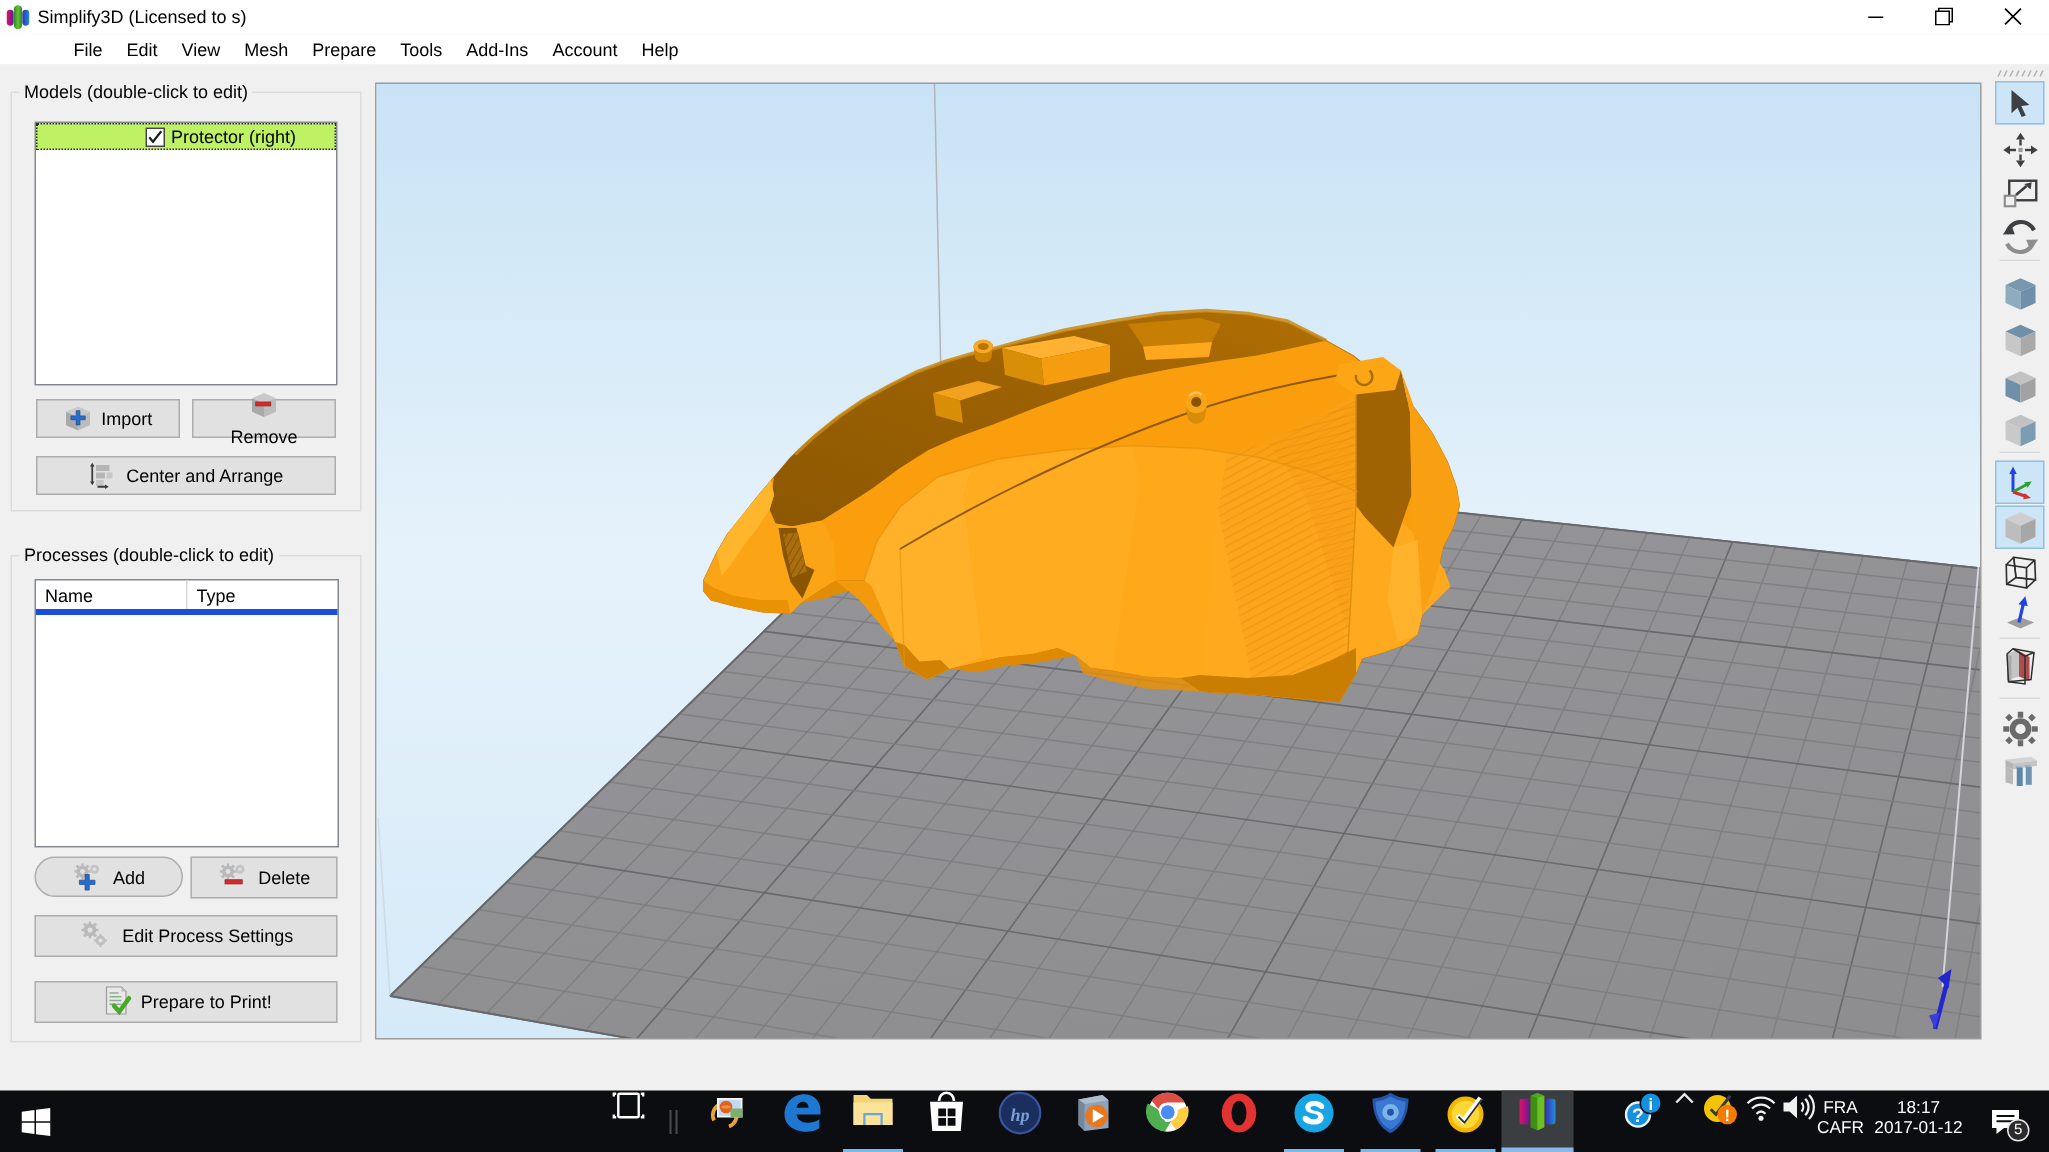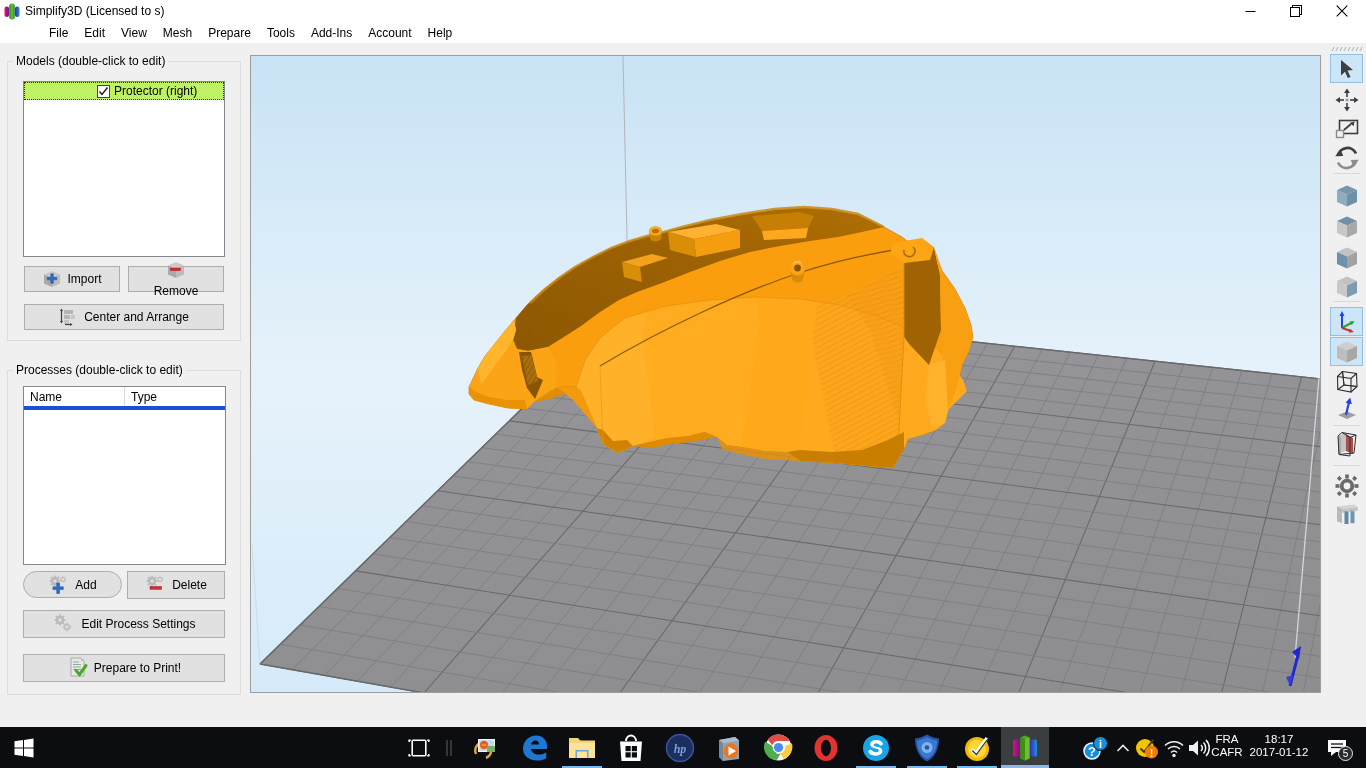--- a/index.html
+++ b/index.html
@@ -44,21 +44,21 @@
 #right-toolbar { position:absolute; left:1328px; top:43px; width:38px; height:684px; background:#f0f0f0; }
 .tool-btn { position:absolute; left:2px; width:33px; height:29px; display:flex; align-items:center; justify-content:center; }
 .tool-btn.active { background:#cde6f7; border:1px solid #92c0e0; }
 .tool-sep { position:absolute; left:5px; width:27px; height:1px; background:#d8d8d8; }
 
 
 #taskbar { position:absolute; left:0; top:727px; width:1366px; height:41px; background:#0c0d10; }
 #start-btn { position:absolute; left:0; top:0; width:48px; height:41px; display:flex; align-items:center; justify-content:center; }
 #search-box { position:absolute; left:48px; top:1px; width:342px; height:39px; background:#3e4044; display:flex; align-items:center; }
 #search-text { color:#bcbec0; font-size:14px; margin-left:38px; }
-.tb-slot { position:absolute; top:0; width:48px; height:41px; display:flex; align-items:center; justify-content:center; }
+.tb-slot { position:absolute; top:0; width:48px; height:41px; display:flex; justify-content:center; }
 .tb-underline { position:absolute; bottom:0px; left:4px; width:40px; height:2px; background:#76b9ed; }
 .tb-slot.focused { background:#3b3e41; }
 .tb-slot.focused .tb-underline { left:0; width:48px; height:3px; background:#8ab8e8; }
 .tray-text { color:#fff; font-size:11.5px; line-height:13px; text-align:center; white-space:nowrap; }
 </style>
 </head>
 <body>
 
 <div id="titlebar">
   <svg id="app-icon" viewBox="0 0 16 17">

